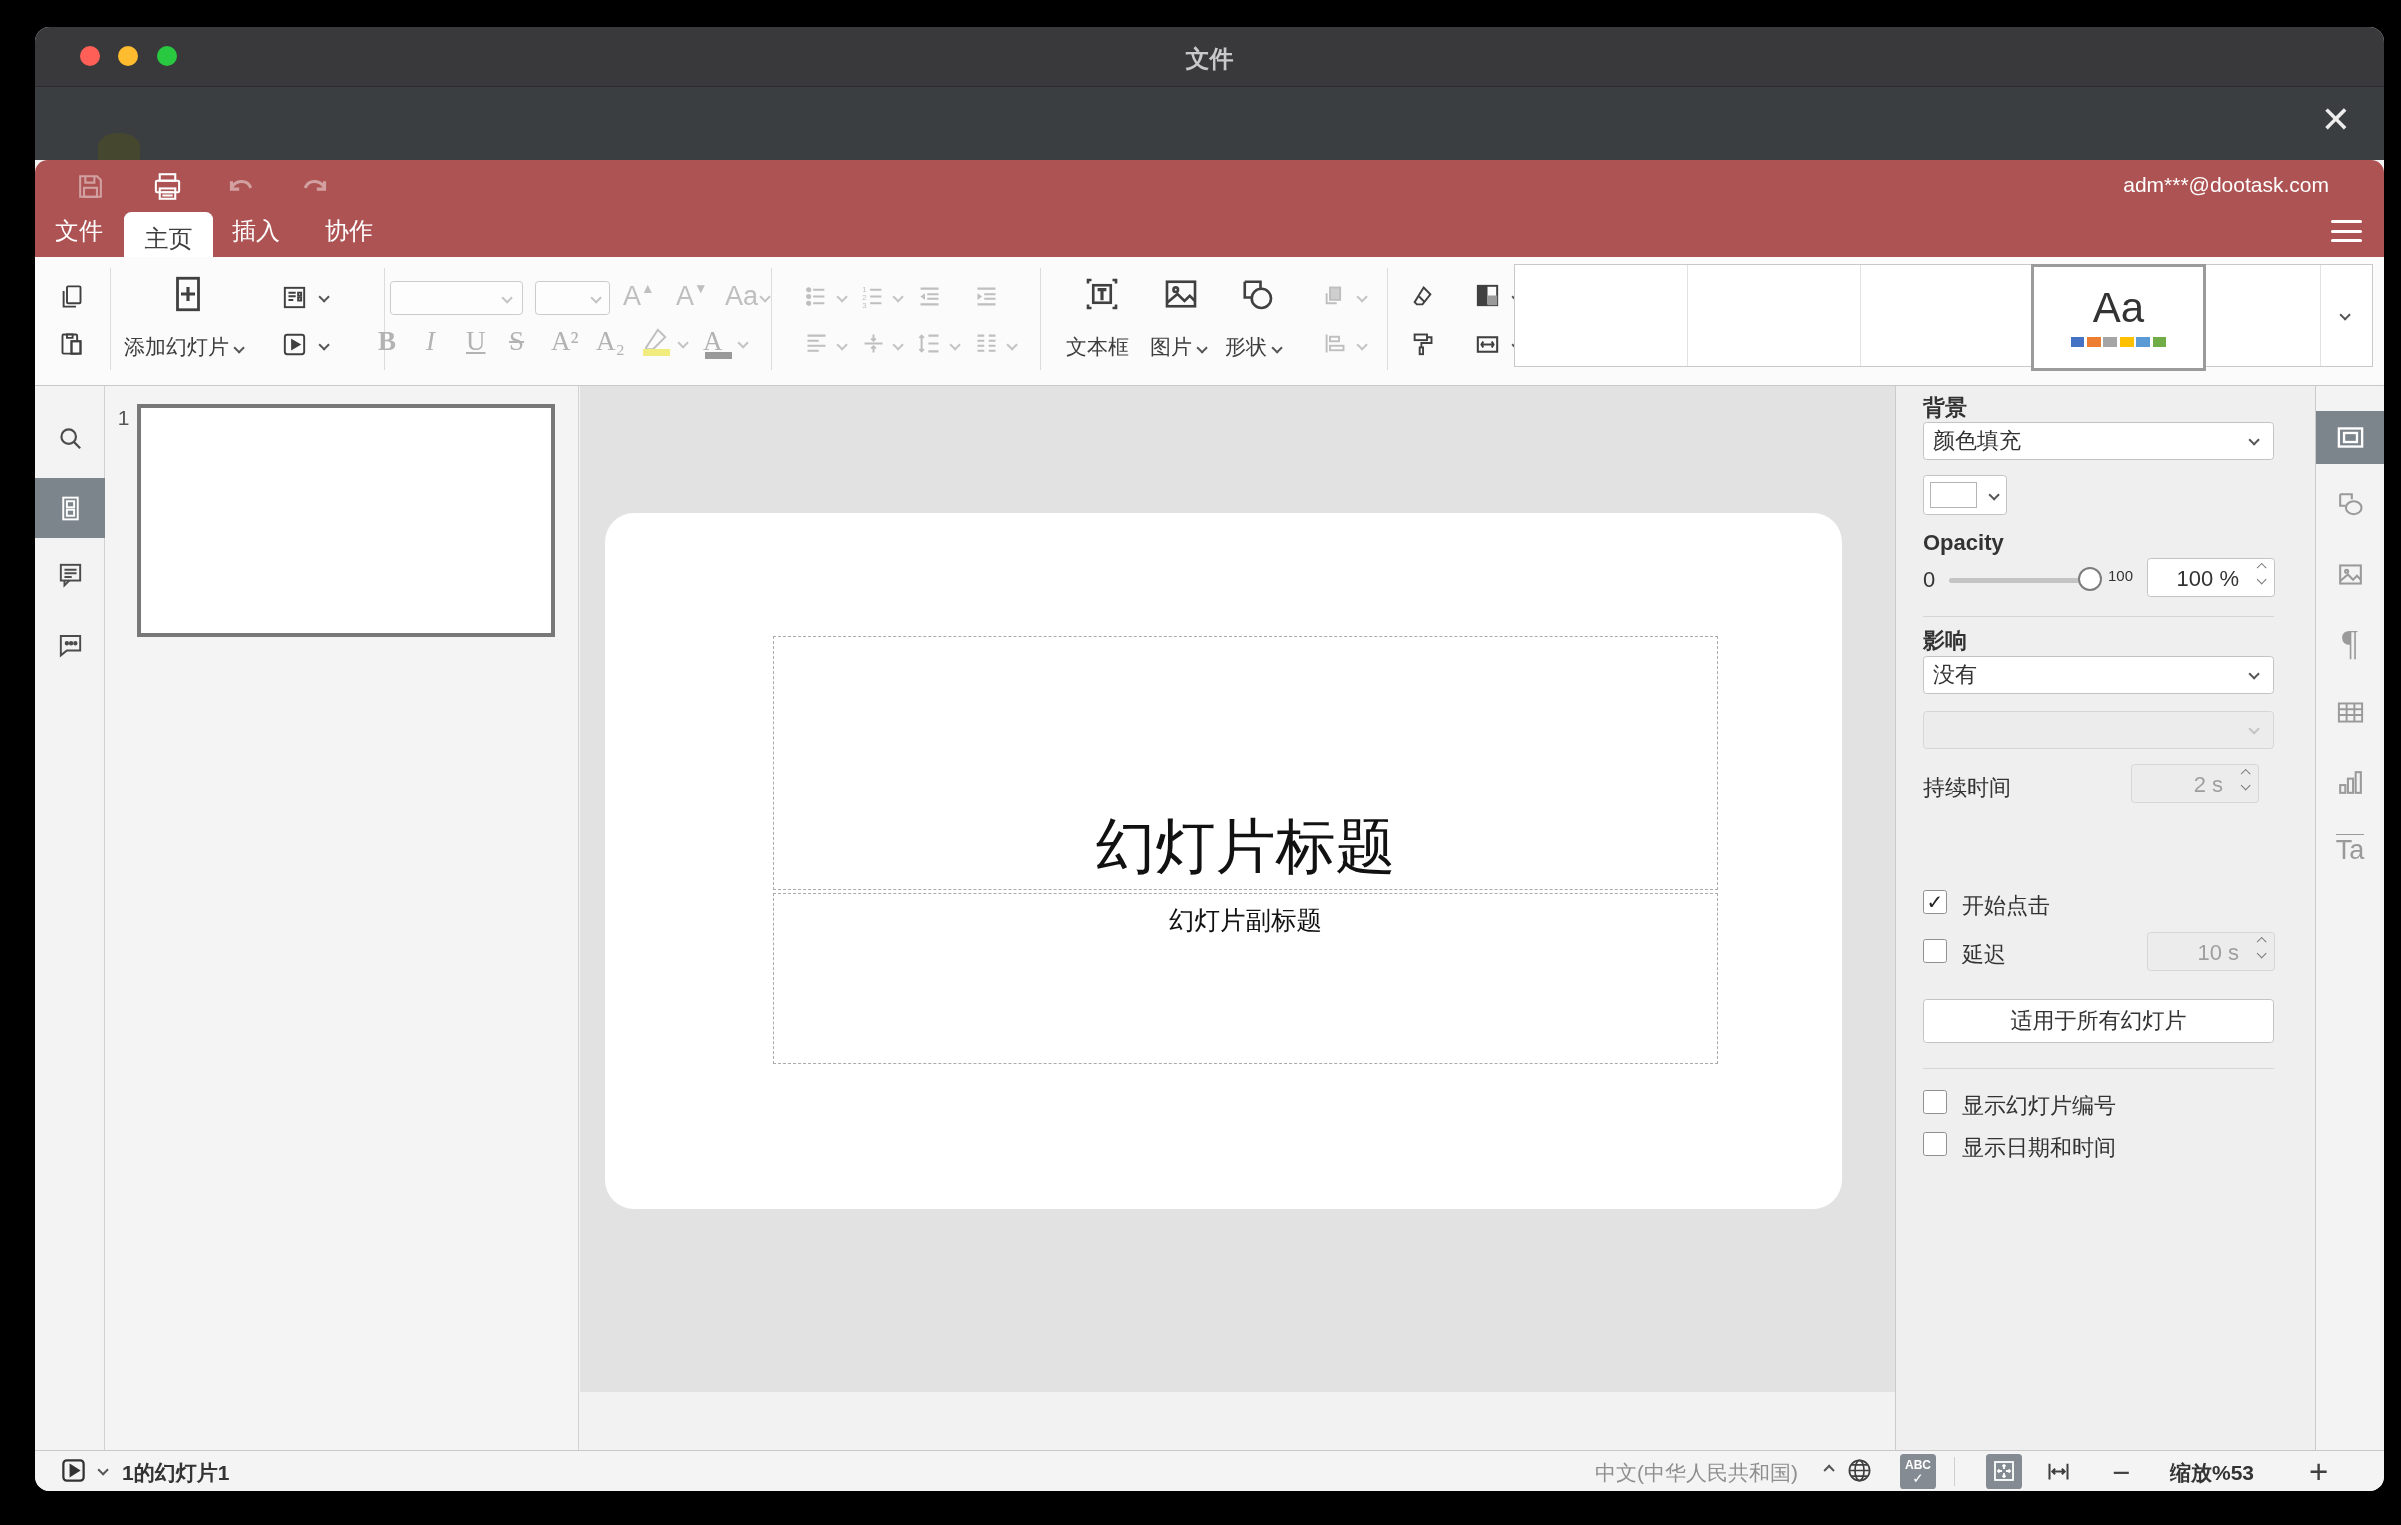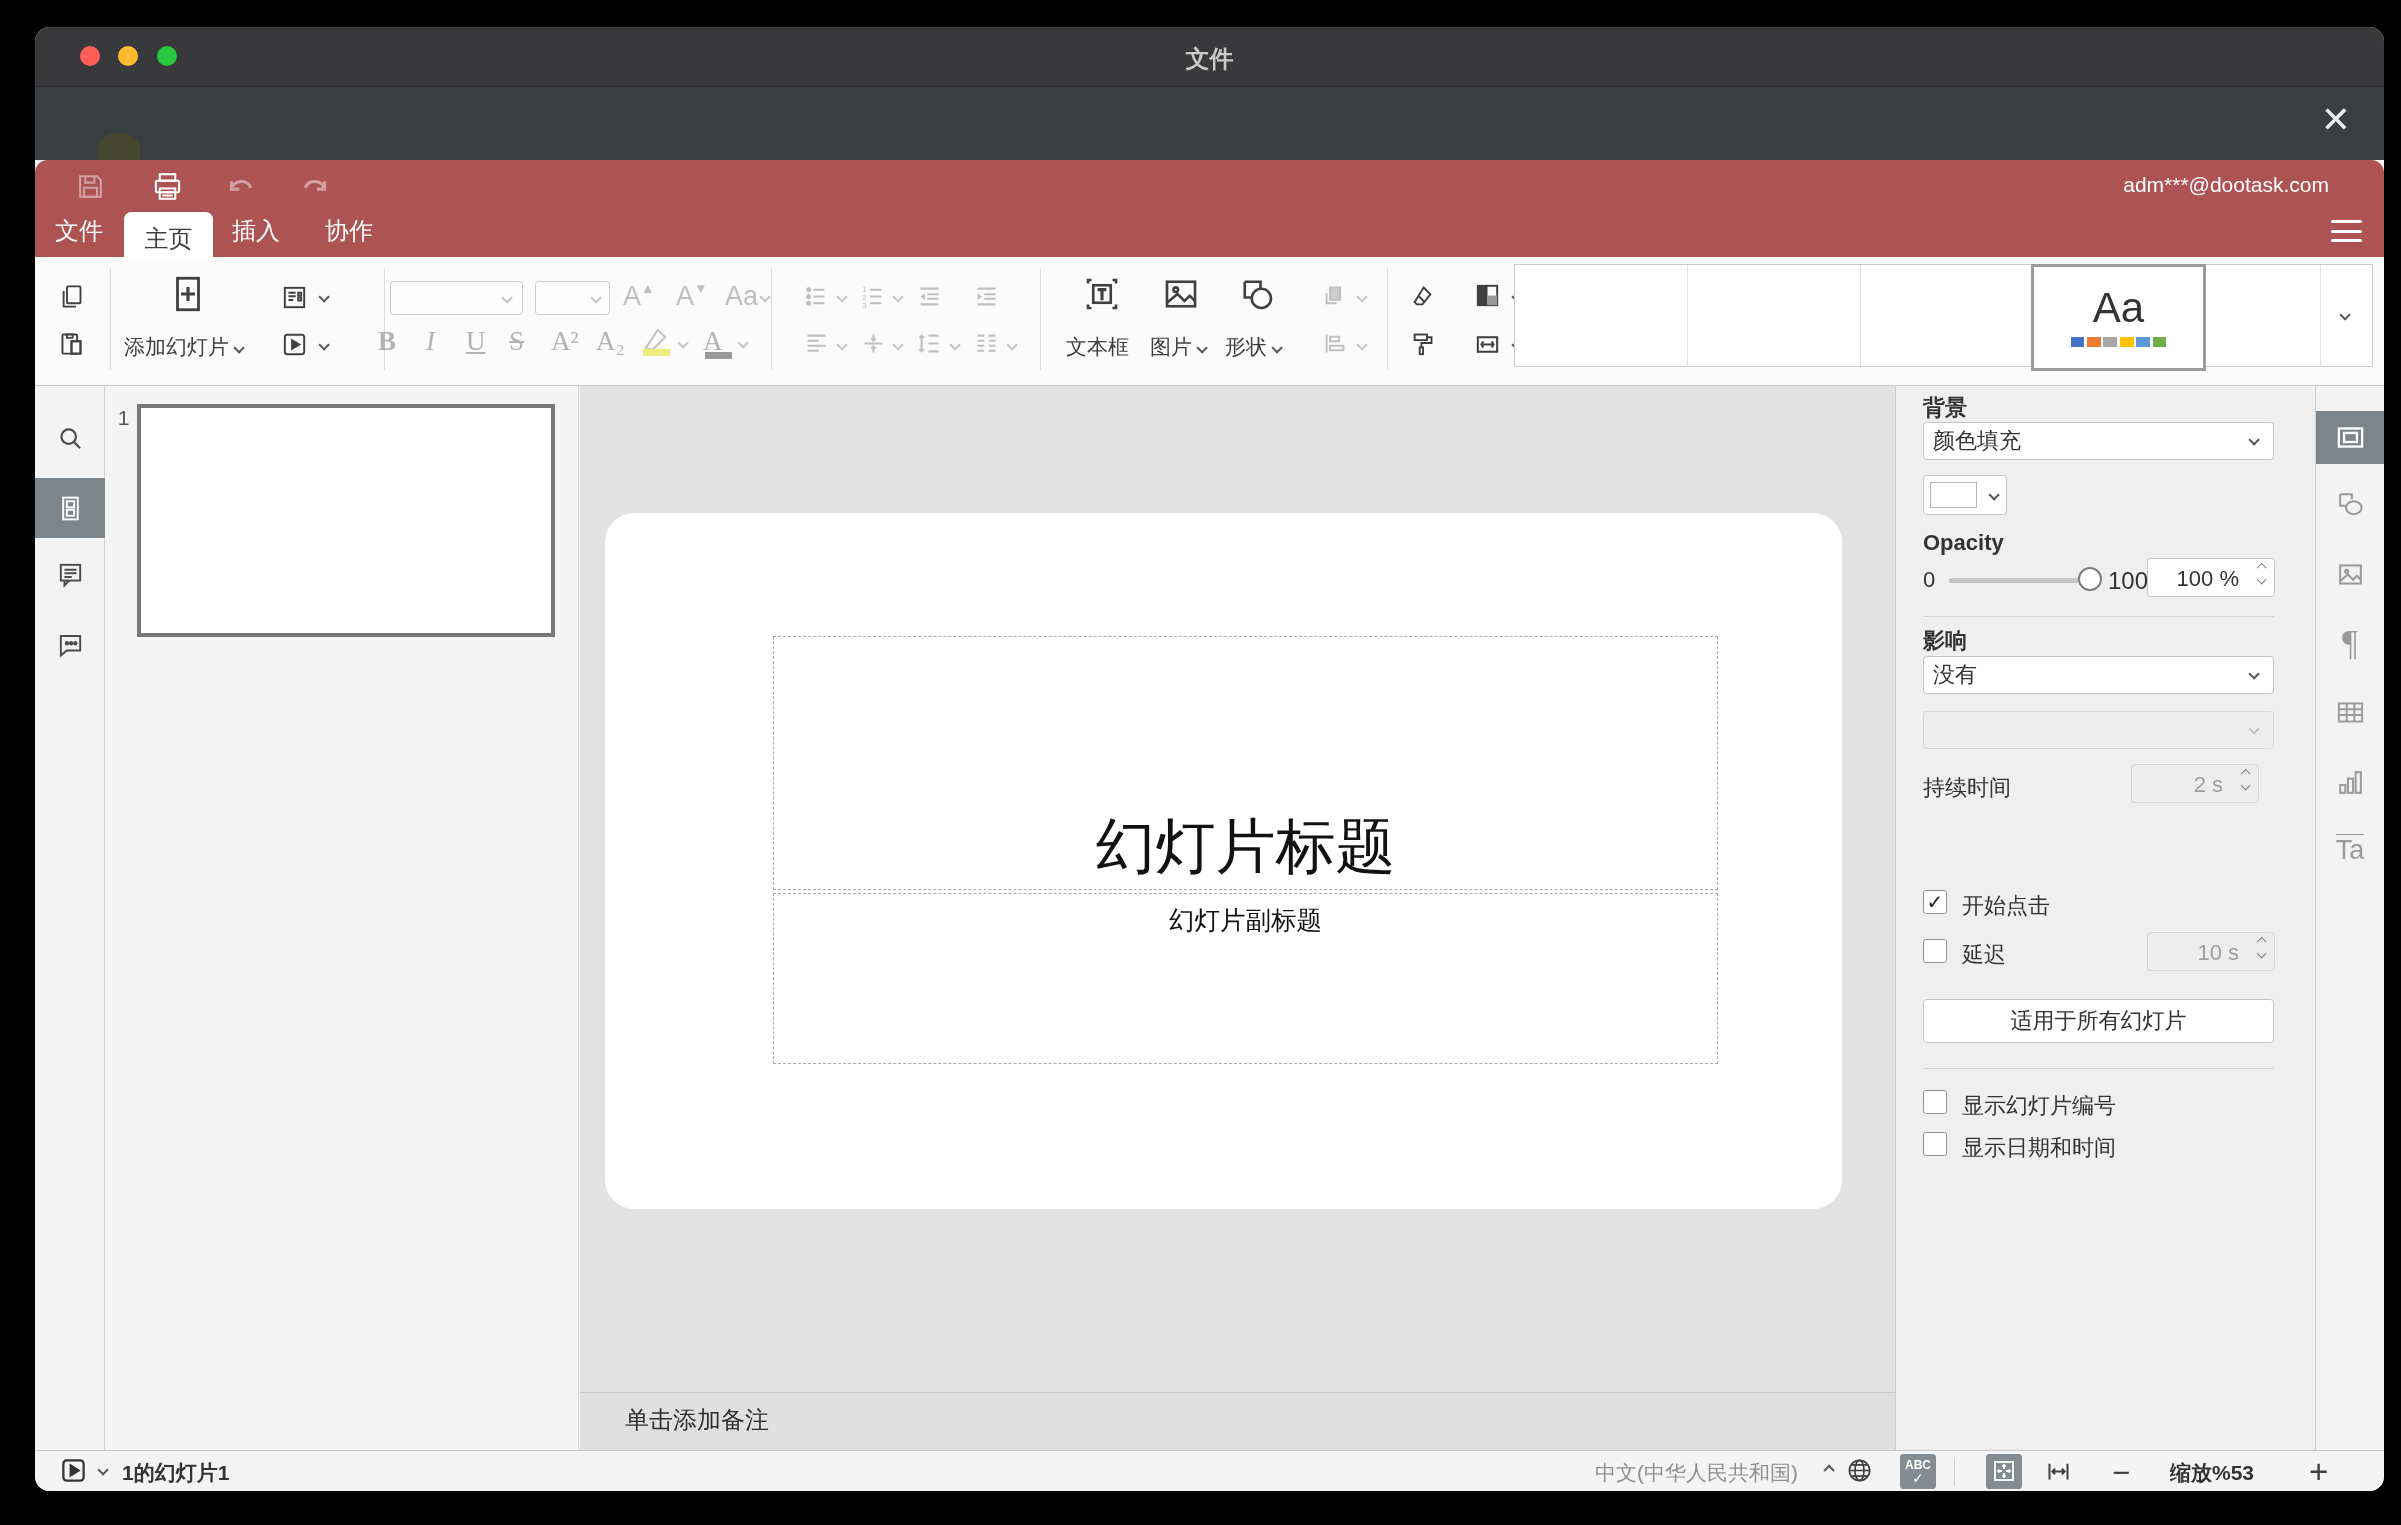--- a/index.html
+++ b/index.html
@@ -416,38 +416,35 @@
     <div class="ab slide">
       <div class="ab ph ph-title">
         <span>幻灯片标题</span>
       </div>
       <div class="ab ph ph-sub">
         <span>幻灯片副标题</span>
       </div>
     </div>
   </div>
 
-  <div class="ab notes">
-    <span>单击添加备注</span>
-  </div>
 
   <div class="ab panel">
     <div class="ab plabel" style="top:7.3px;">背景</div>
     <div class="ab pselect" style="top:36px;">
       <span>颜色填充</span><i class="ch"></i>
     </div>
     <div class="ab" style="left:27px;top:89px;width:84px;height:40px;background:#fff;border:0.9px solid #c3c3c3;border-radius:3.6px;">
       <div class="ab" style="left:6.4px;top:6.4px;width:47px;height:25.5px;background:#fff;border:0.9px solid #b5b5b5;"></div>
       <i class="ch ab" style="right:8.2px;top:14.6px;"></i>
     </div>
     <div class="ab plabel" style="top:144px;">Opacity</div>
     <div class="ab" style="left:27px;top:181px;font-size:22px;color:#333;">0</div>
     <div class="ab slider-track" style="left:53px;top:192px;width:137px;"></div>
     <div class="ab slider-knob" style="left:182px;top:181px;"></div>
-    <div class="ab" style="left:212px;top:181px;font-size:24px;color:#333;">100</div>
+    <div class="ab" style="left:212px;top:181px;font-size:15px;color:#333;">100</div>
     <div class="ab spin" style="left:251px;top:172px;">
       <span class="val">100 %</span>
       <span class="ud">
             <i class="up"></i>
             <i class="dn"></i>
           </span>
     </div>
     <div class="ab pdiv" style="top:230px;"></div>
     <div class="ab plabel" style="top:240px;">影响</div>
     <div class="ab pselect" style="top:270px;">

